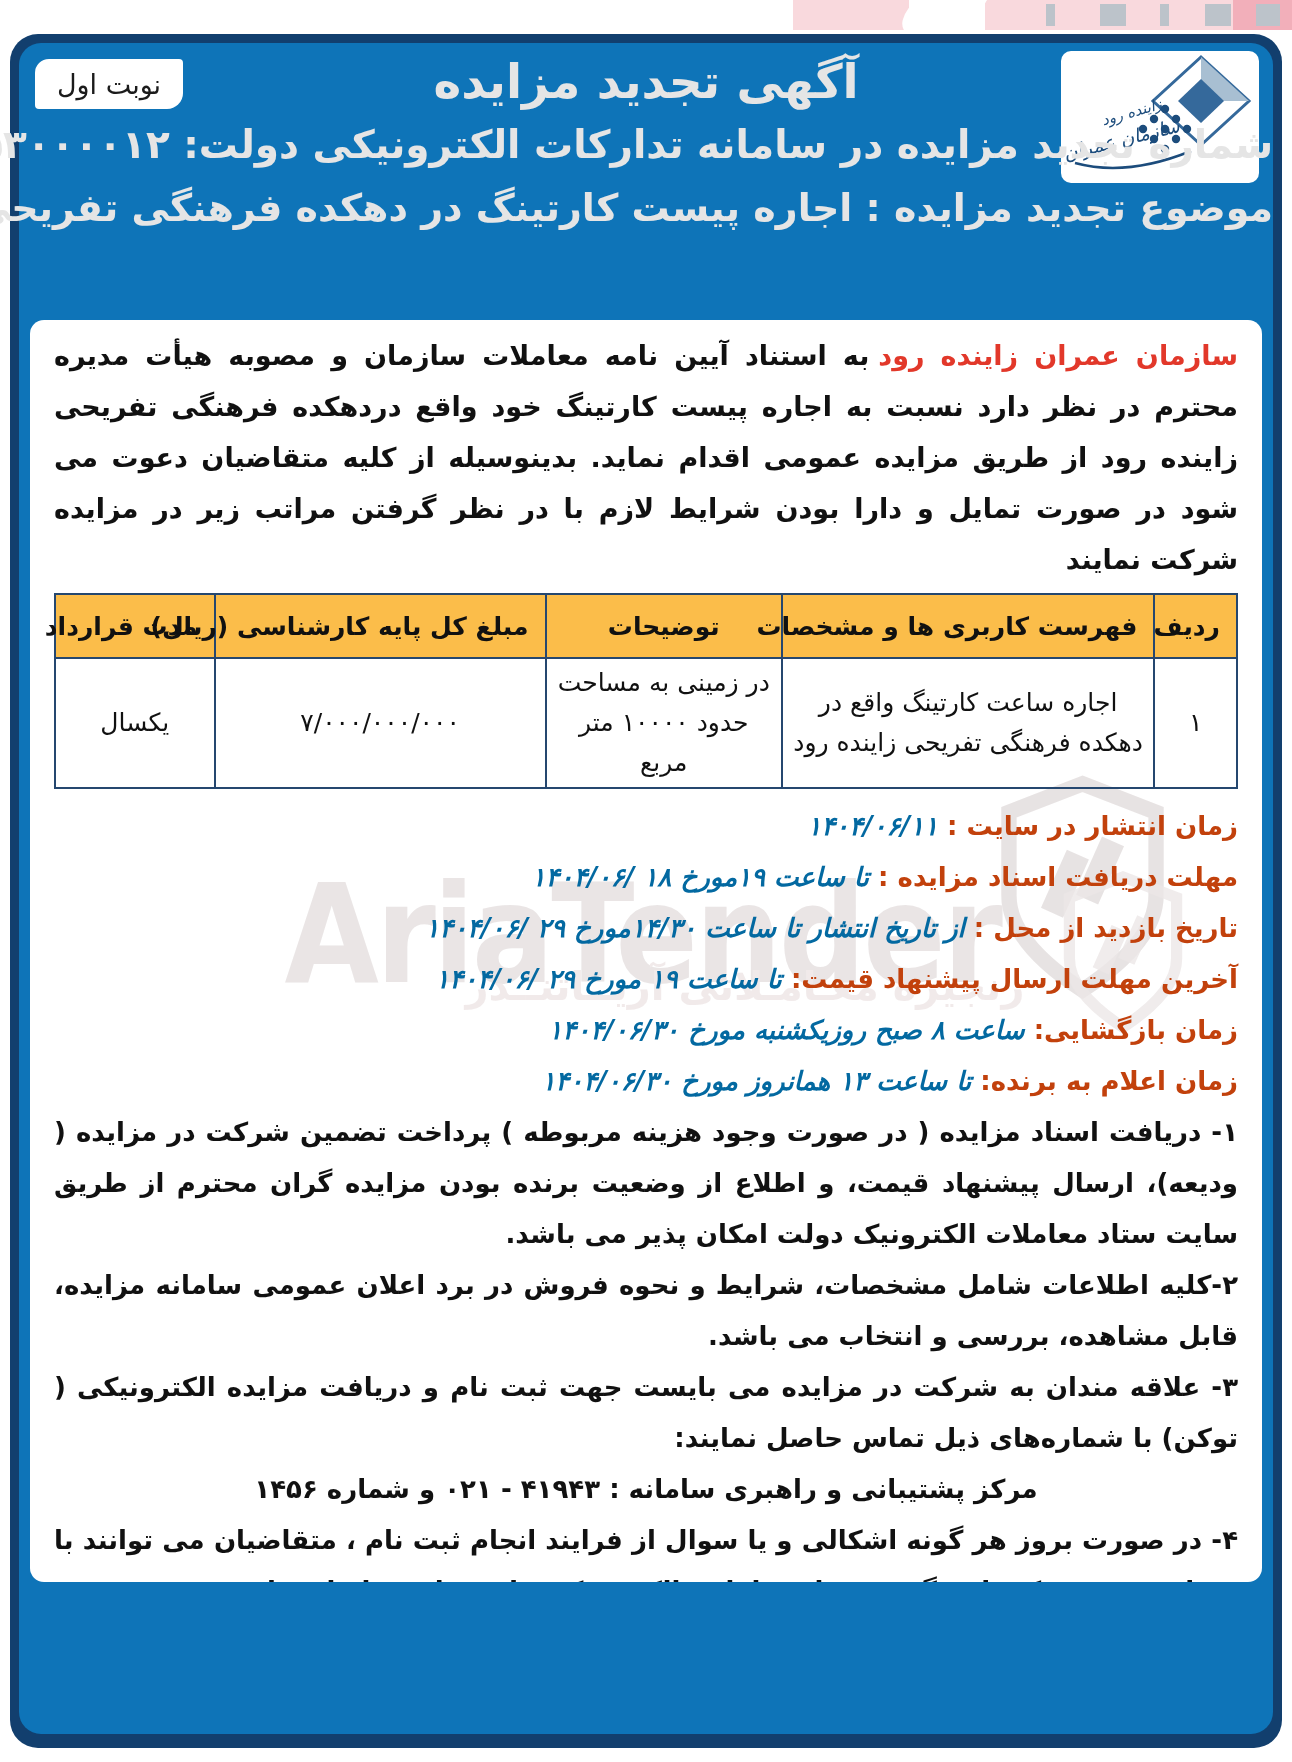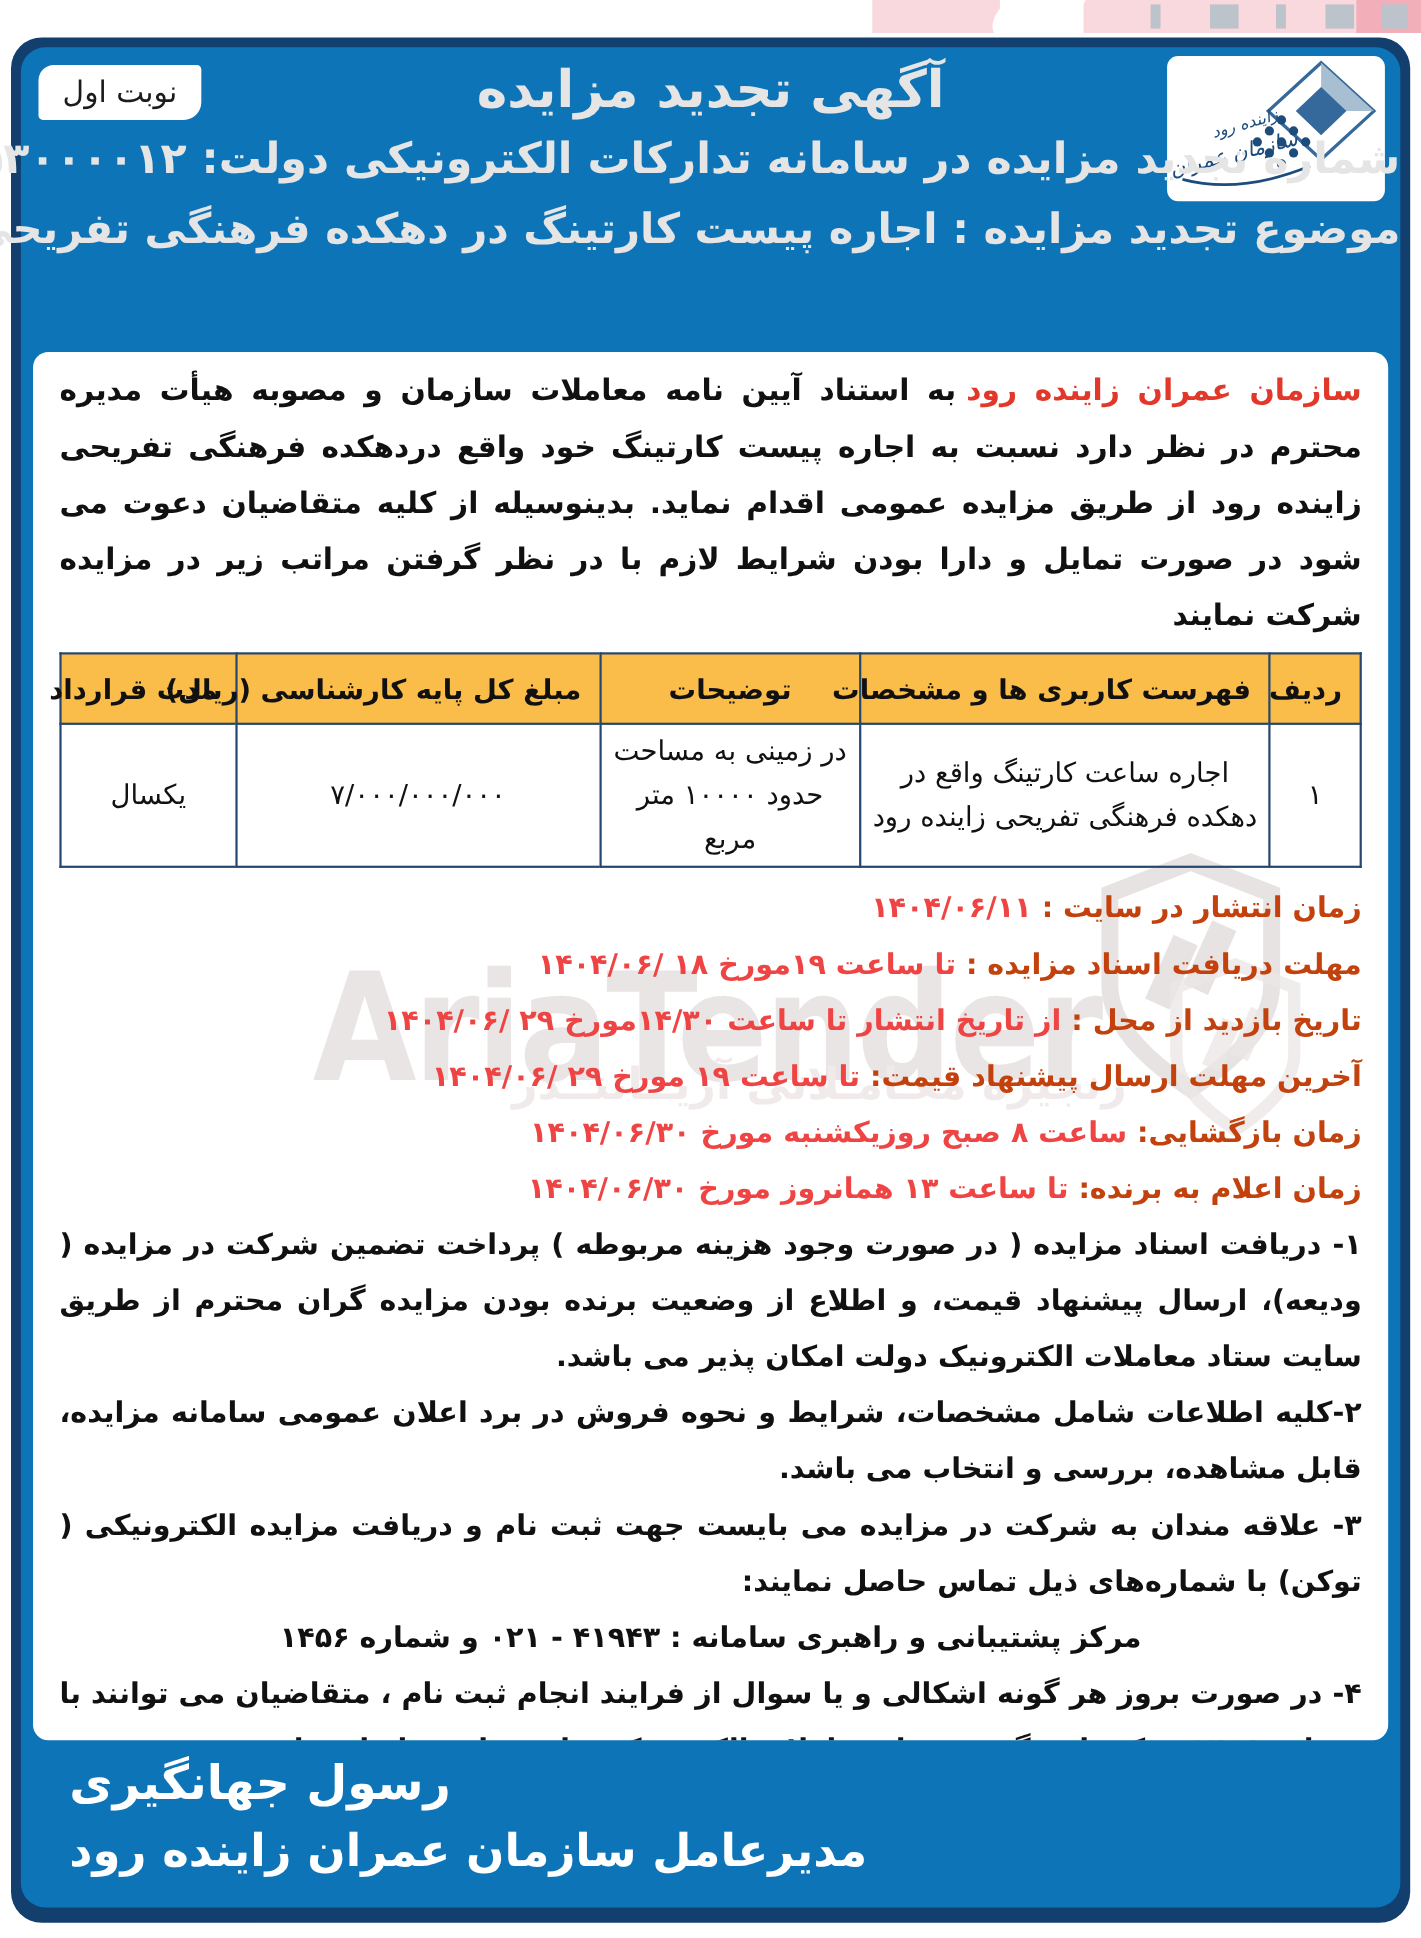--- a/index.html
+++ b/index.html
@@ -54,21 +54,21 @@
     height:58px;padding:2px 16px;white-space:nowrap;color:#111;
   }
   table.auc td{
     border:2px solid #25476f;font-size:25px;text-align:center;vertical-align:middle;
     height:88px;padding:4px 10px;line-height:40px;font-weight:400;color:#111;
   }
   .c-row{width:7%;}.c-list{width:31.5%;}.c-desc{width:20%;}.c-amt{width:28%;}.c-dur{width:13.5%;}
 
   .sline{text-align:right;line-height:51px;font-weight:700;}
   .slabel{color:#c2410c;}
-  .sval{color:#ef4444;}
+  .sval{color:#0369a1;font-style:italic;}
 
   .note{text-align:justify;line-height:51px;font-weight:700;}
   .rline{text-align:center;line-height:51px;font-weight:700;}
 
   
   .wm{position:absolute;left:235px;top:455px;width:900px;z-index:1;opacity:0.55;pointer-events:none;}
   .wm-row{display:flex;align-items:flex-end;}
   .wm-latin{
     font-size:122px;font-weight:bold;color:#d9d1d1;letter-spacing:-3px;
     line-height:130px;margin-top:55px;transform:scaleY(1.12);
@@ -195,20 +195,16 @@
 
           <p class="note">۱- دریافت اسناد مزایده ( در صورت وجود هزینه مربوطه ) پرداخت تضمین شرکت در مزایده ( ودیعه)، ارسال پیشنهاد قیمت، و اطلاع از وضعیت برنده بودن مزایده گران محترم از طریق سایت ستاد معاملات الکترونیک دولت امکان پذیر می باشد.</p>
           <p class="note">۲-کلیه اطلاعات شامل مشخصات، شرایط و نحوه فروش در برد اعلان عمومی سامانه مزایده، قابل مشاهده، بررسی و انتخاب می باشد.</p>
           <p class="note">۳- علاقه مندان به شرکت در مزایده می بایست جهت ثبت نام و دریافت مزایده الکترونیکی ( توکن) با شماره‌های ذیل تماس حاصل نمایند:</p>
           <div class="rline">مرکز پشتیبانی و راهبری سامانه : ۴۱۹۴۳ - ۰۲۱ و شماره ۱۴۵۶</div>
           <p class="note">۴- در صورت بروز هر گونه اشکالی و یا سوال از فرایند انجام ثبت نام ، متقاضیان می توانند با شماره ۱۴۵۶ مرکز پاسخگویی ستاد معاملات الکترونیک دولت تماس حاصل نمایند.</p>
 
         </div>
       </div>
 
-      <div class="foot">
-        <div class="fname">رسول جهانگیری</div>
-        <div class="ftitle">مدیرعامل سازمان عمران زاینده رود</div>
-      </div>
 
     </div>
   </div>
 </div>
 
 </body></html>

